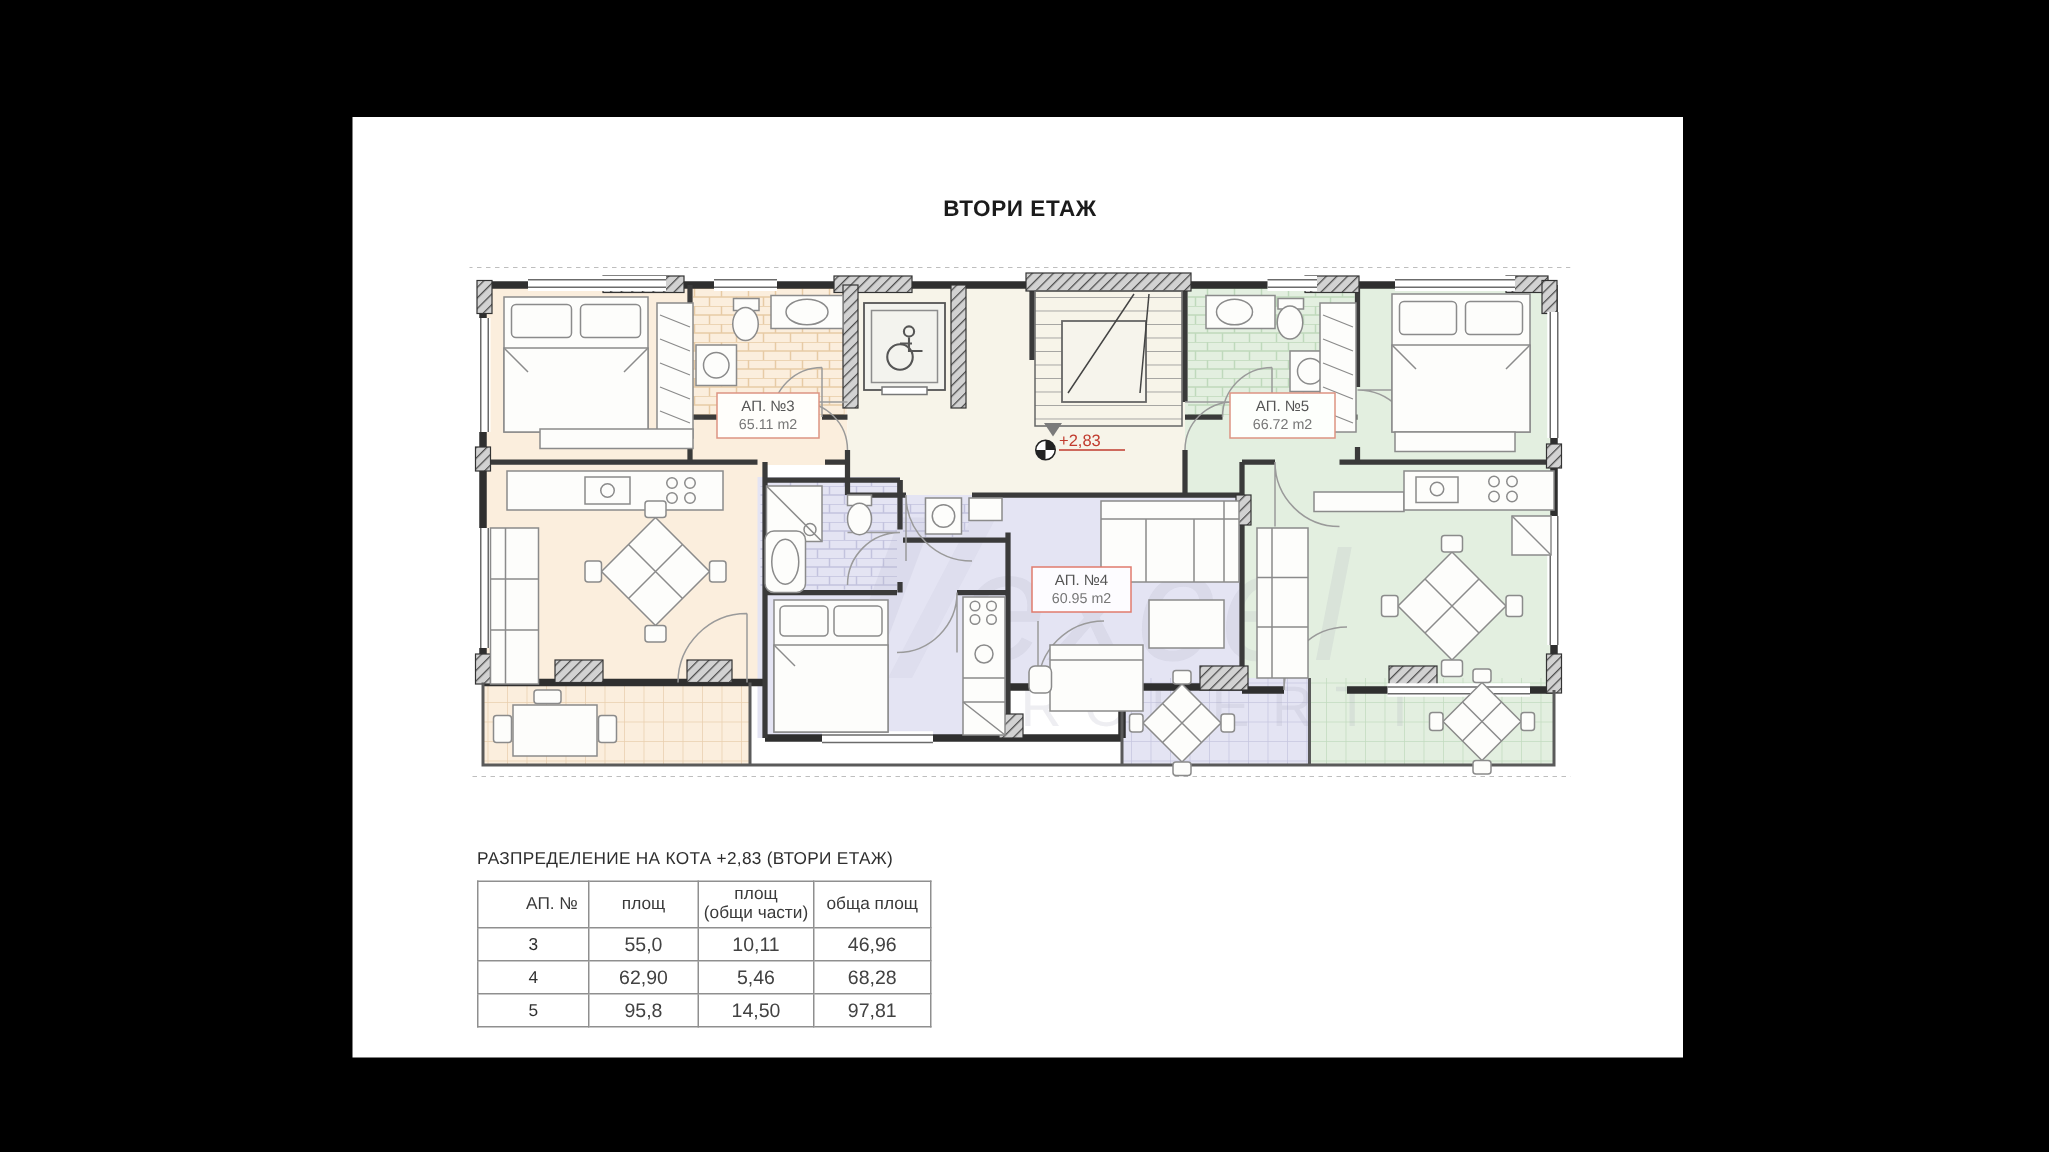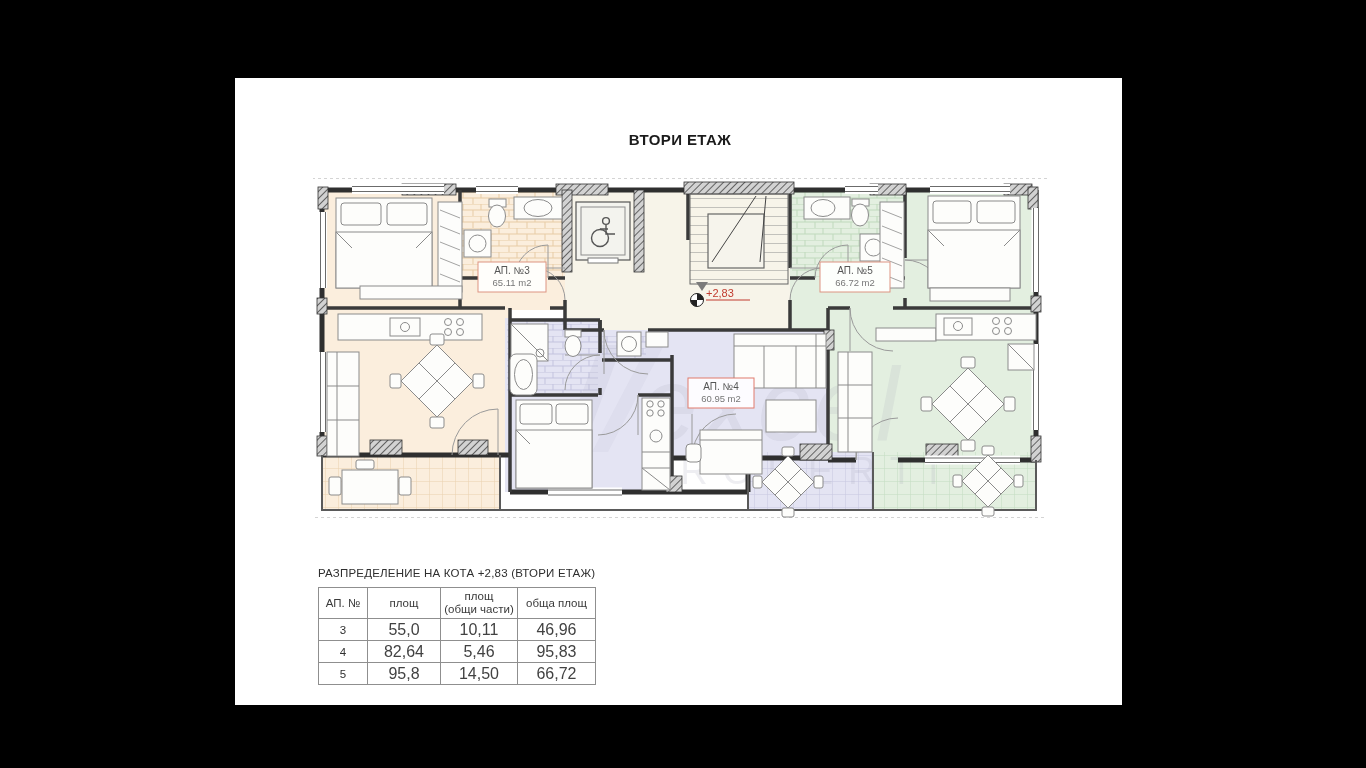--- a/index.html
+++ b/index.html
@@ -9,22 +9,22 @@
   .plan-title{position:absolute;left:78px;top:53px;width:734px;text-align:center;
               font-size:15px;font-weight:bold;color:#1b1b1b;letter-spacing:.4px;}
   svg.plan{position:absolute;left:78px;top:100px;width:734px;height:340px;}
   svg text{font-family:"Liberation Sans",sans-serif;}
   .dist{position:absolute;left:83px;top:463px;margin-top:26px;}
   .dist-title{margin:0 0 8px 0;font-size:11.5px;color:#2e2e2e;letter-spacing:.2px;}
   table.dist-table{border-collapse:collapse;}
   .dist-table th,.dist-table td{border:1px solid #8f8f8f;text-align:center;vertical-align:middle;
       padding:0;font-weight:normal;}
   .dist-table th{font-size:11.5px;color:#3a3a3a;height:30px;line-height:13px;white-space:pre-line;}
-  .dist-table td{font-size:16px;color:#424242;height:21px;}
-  .dist-table .c1{width:48px;} .dist-table .c2{width:72px;} .dist-table .c3{width:76px;} .dist-table .c4{width:77px;}
+  .dist-table td{font-size:13px;color:#424242;height:21px;}
+  .dist-table .c1{width:48px;padding-left:25px;} .dist-table .c2{width:72px;} .dist-table .c3{width:76px;} .dist-table .c4{width:77px;}
   .dist-table td.num{color:#2f2f2f;font-size:11.5px;}
 </style>
 </head>
 <body>
 
 <div class="stage">
   <div class="page">
 
     <div class="plan-title">ВТОРИ ЕТАЖ</div>
 
@@ -416,28 +416,28 @@
         </thead>
         <tbody>
           <tr>
             <td class="num">3</td>
             <td>55,0</td>
             <td>10,11</td>
             <td>46,96</td>
           </tr>
           <tr>
             <td class="num">4</td>
-            <td>82,64</td>
+            <td>62,90</td>
             <td>5,46</td>
-            <td>95,83</td>
+            <td>68,28</td>
           </tr>
           <tr>
             <td class="num">5</td>
             <td>95,8</td>
             <td>14,50</td>
-            <td>66,72</td>
+            <td>97,81</td>
           </tr>
         </tbody>
       </table>
     </section>
 
   </div>
 </div>
 
 </body></html>

